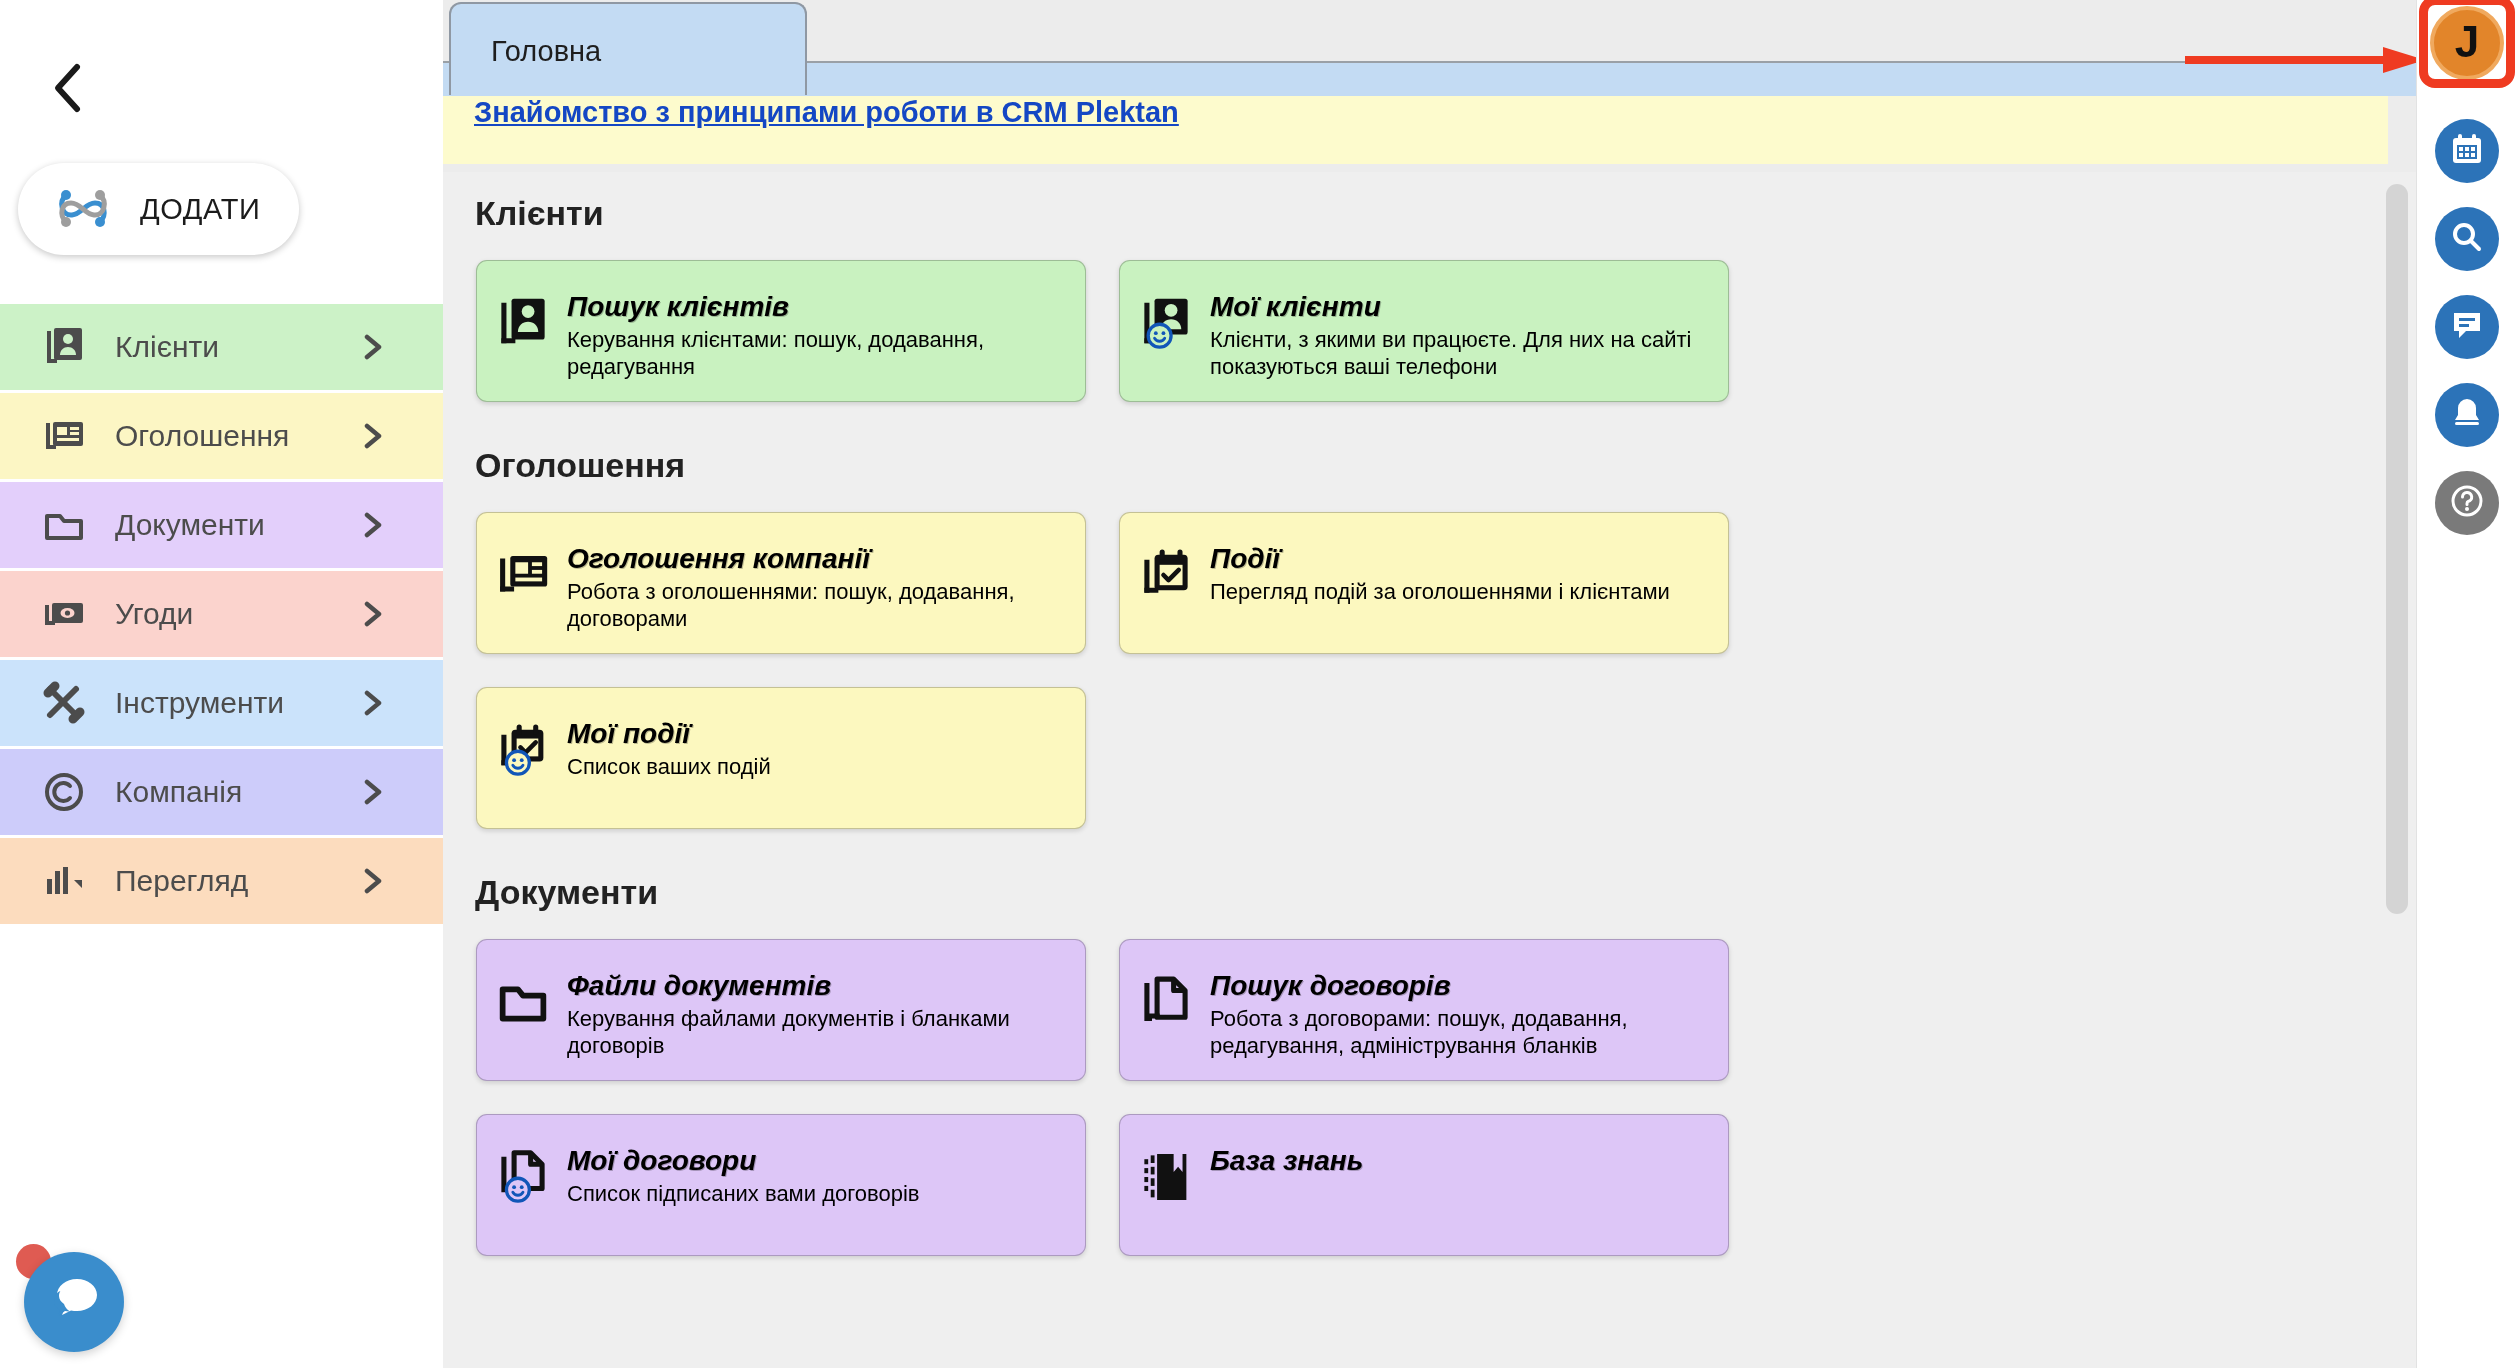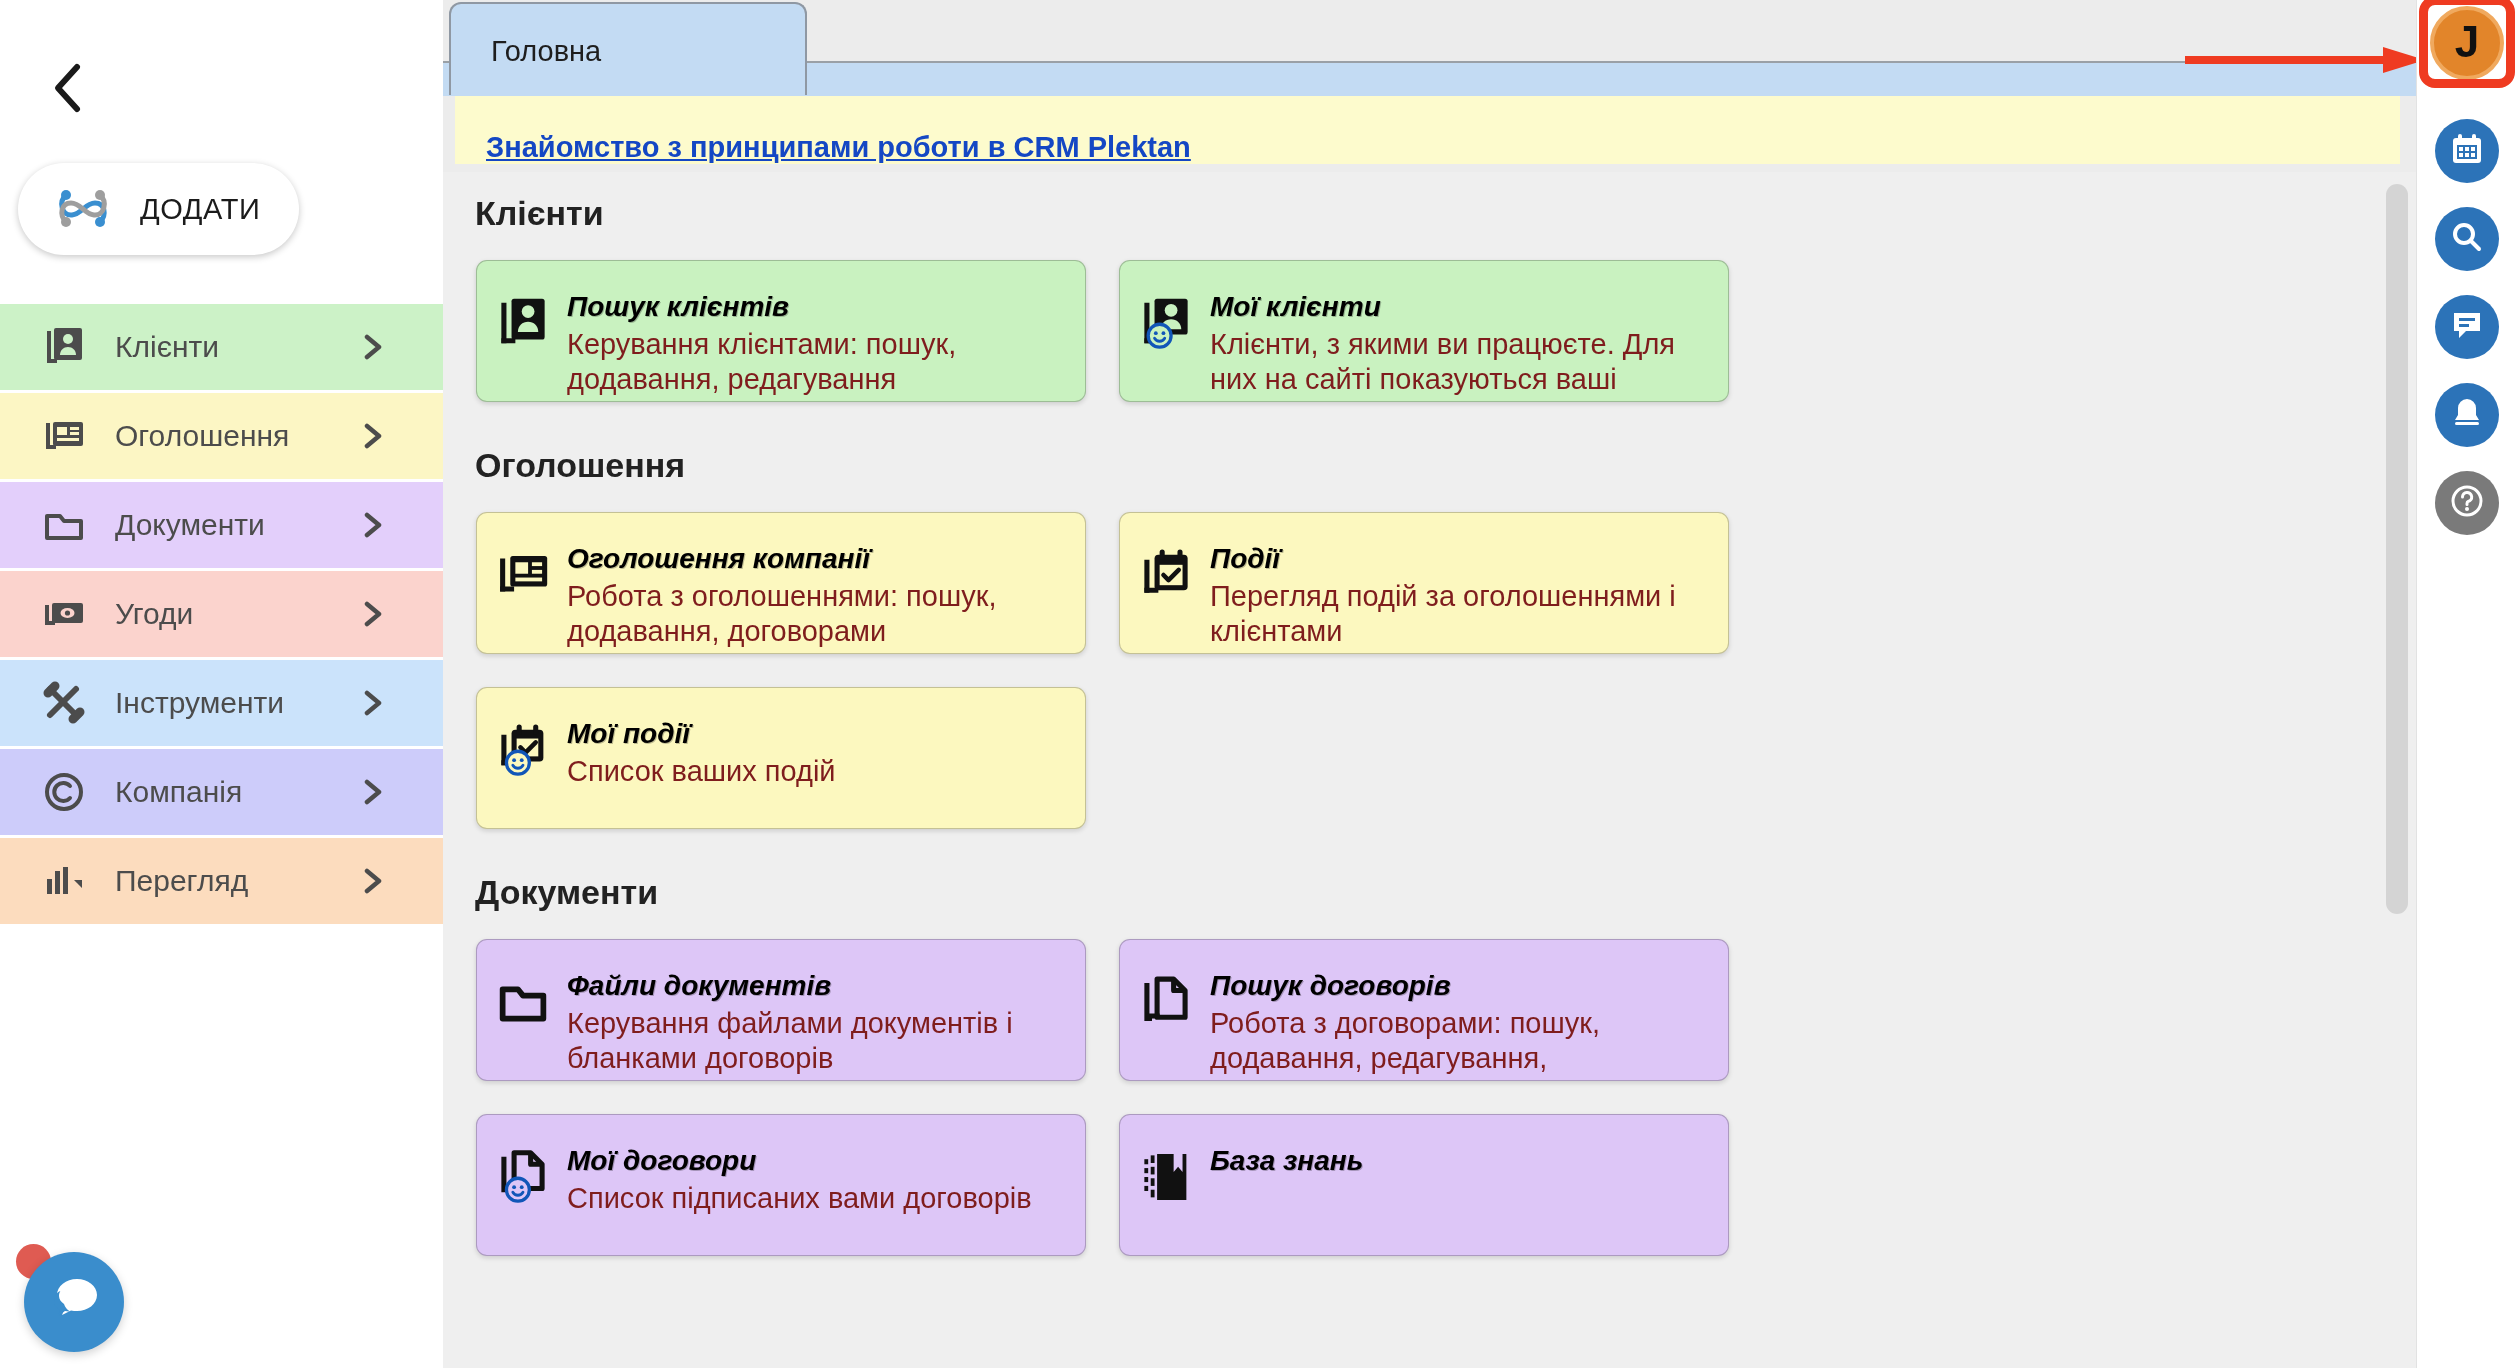--- a/index.html
+++ b/index.html
@@ -115,24 +115,24 @@
     font-size: 29px; color: #1e1e1e;
   }
   #tabstrip-fill {
     position: absolute; left: 0; top: 63px;
     width: 1973px; height: 33px;
     background: #c3dbf3;
   }
 
   
   #banner {
-    position: absolute; left: 12px; top: 96px;
+    position: absolute; left: 0; top: 96px;
     width: 1945px; height: 68px;
     background: #fdfbcd;
-    display: flex; align-items: flex-end;
+    display: flex; align-items: flex-start;
   }
   #banner a {
     margin-left: 31px;
     font-size: 29px;
     color: #1447c4;
     text-decoration: underline;
     font-weight: 700;
     cursor: pointer;
   }
 
@@ -172,21 +172,21 @@
   }
   .card .card-txt { flex: 1; min-width: 0; padding-top: 1px; }
   .card .card-title {
     font-size: 28px; font-weight: 700; font-style: italic;
     color: #000000; line-height: 1.1;
     text-shadow: 1px 1px 0 rgba(0,0,0,0.25);
     white-space: nowrap;
   }
   .card .card-desc {
     margin-top: 4px;
-    font-size: 29px; color: #7f1d1d; line-height: 1.22;
+    font-size: 22px; color: #000000; line-height: 1.22;
   }
   .c-green  { background: #c9f2c0; }
   .c-yellow { background: #fcf8bf; }
   .c-purple { background: #ddc6f7; }
 
   
   #vscroll {
     position: absolute; right: 8px; top: 184px;
     width: 22px; height: 1010px;
     background: transparent;

